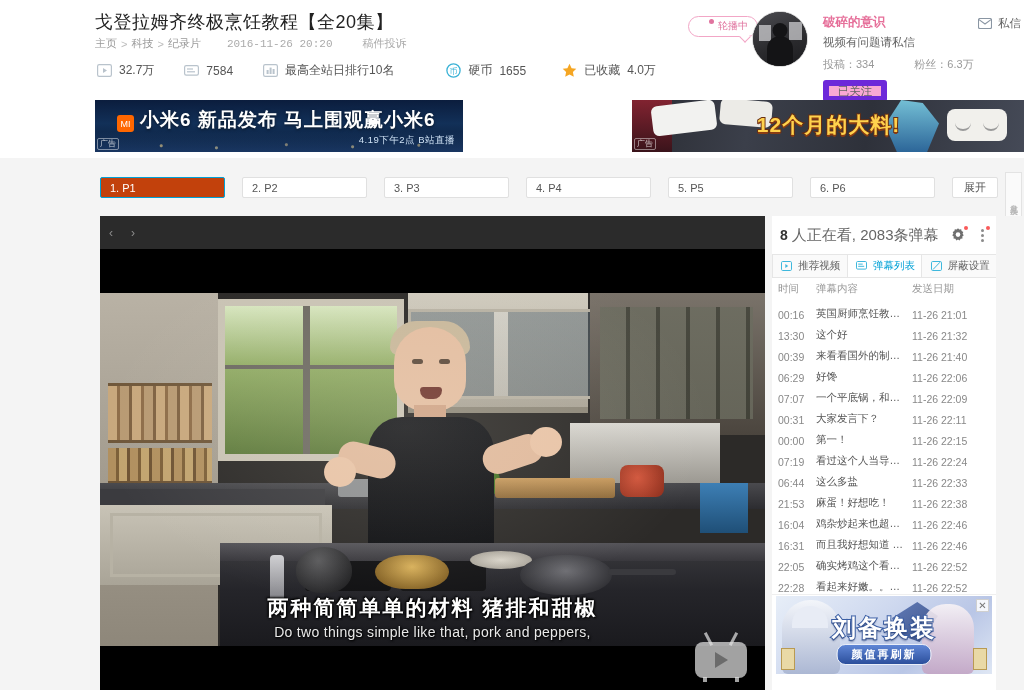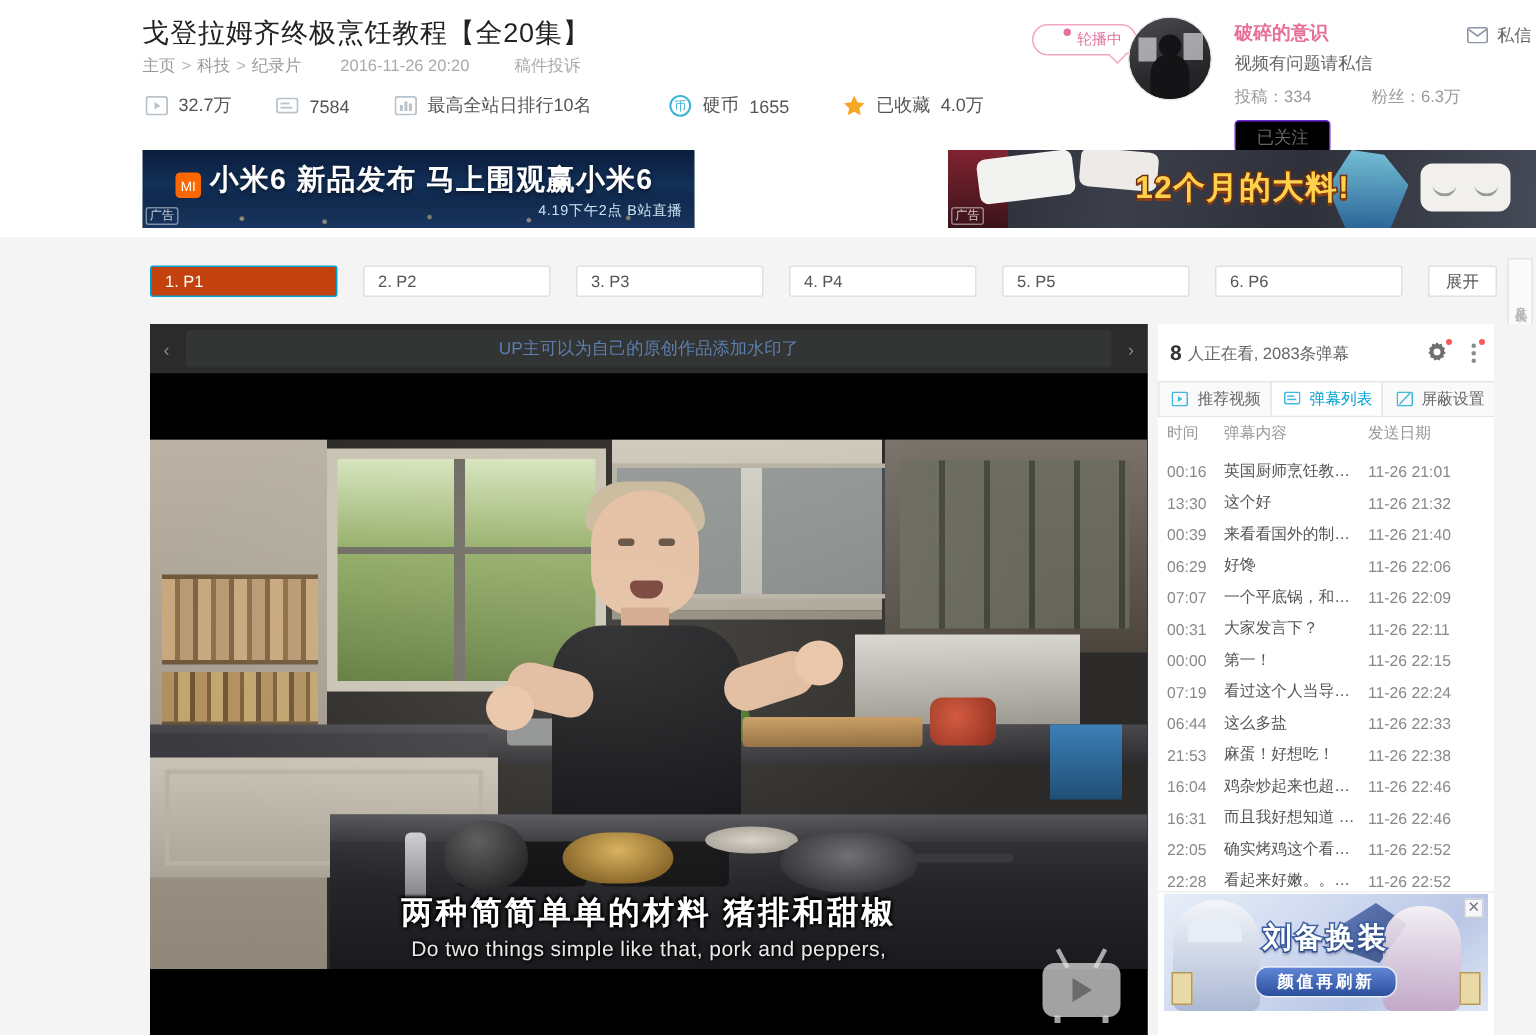--- a/index.html
+++ b/index.html
@@ -18,21 +18,21 @@
     position: absolute; left: 0; top: 10px;
     font-size: 18px; color: #222; letter-spacing: .5px; white-space: nowrap;
   }
   .breadcrumb {
     position: absolute; left: 0; top: 36px;
     font-size: 11px; color: #999; display: flex; align-items: center; gap: 4px;
     white-space: nowrap;
   }
   .breadcrumb a { color: #999; text-decoration: none; }
   .breadcrumb .sep { color: #bbb; }
-  .breadcrumb .date { margin-left: 22px; color: #aaa; }
+  .breadcrumb .date { margin-left: 22px; color: #aaa; font-family: Liberation Mono, monospace; }
   .breadcrumb .report { margin-left: 26px; color: #aaa; }
 
   .stats { position: absolute; left: 2px; top: 62px; display: flex; align-items: center; gap: 0; }
   .stat { display: flex; align-items: center; gap: 7px; font-size: 12px; color: #555; }
   .stat + .stat { margin-left: 30px; }
   .stat.coin { margin-left: 52px; }
   .stat.fav { margin-left: 36px; }
   .ico {
     width: 15px; height: 15px; display: inline-flex; align-items: center; justify-content: center;
     flex: 0 0 15px;
@@ -66,21 +66,21 @@
   }
   .avatar .head { position: absolute; left: 50%; top: 11px; transform: translateX(-50%); width: 15px; height: 15px; border-radius: 50%; background: #141416; }
   .avatar .panel { position: absolute; left: 6px; top: 13px; width: 12px; height: 16px; background: #cfcfd2; opacity: .75; }
   .avatar .panel2 { position: absolute; right: 5px; top: 10px; width: 13px; height: 18px; background: #d7d7da; opacity: .7; }
 
   .up-name { position: absolute; left: 143px; top: 6px; font-size: 12.5px; color: #e6709a; font-weight: bold; }
   .up-sign { position: absolute; left: 143px; top: 27px; font-size: 11.5px; color: #666; }
   .up-counts { position: absolute; left: 143px; top: 49px; font-size: 11px; color: #999; display: flex; gap: 40px; }
   .follow-btn {
     position: absolute; left: 143px; top: 72px; width: 64px; height: 22px;
-    border: 1px solid #6d28d9; background: #000000; border-radius: 3px;
+    border: 6px solid #6d28d9; background: #f9a8d4; border-radius: 3px;
     font-size: 11.5px; color: #666; display: flex; align-items: center; justify-content: center;
     cursor: pointer;
   }
   .pm-link {
     position: absolute; right: 4px; top: 8px; font-size: 11.5px; color: #666;
     display: flex; align-items: center; gap: 6px; cursor: pointer;
   }
 
   
   .ads { position: absolute; left: 95px; top: 100px; width: 930px; height: 52px; display: flex; justify-content: space-between; }
@@ -256,21 +256,21 @@
   .tv-watermark::before { left: 12px; transform: rotate(-28deg); }
   .tv-watermark::after { right: 12px; transform: rotate(28deg); }
   .tv-play { width: 0; height: 0; border-left: 13px solid #6b6b6b; border-top: 8px solid transparent; border-bottom: 8px solid transparent; }
   .tv-feet { position: absolute; bottom: -4px; left: 8px; right: 8px; display: flex; justify-content: space-between; }
   .tv-feet i { width: 4px; height: 5px; background: rgba(225,225,225,.72); display: block; }
 
   
   .sidebar { position: absolute; left: 772px; top: 216px; width: 224px; height: 474px; background: #fff; }
   .sb-head { position: absolute; left: 0; top: 0; width: 224px; height: 38px; display: flex; align-items: center; padding: 0 8px; }
   .online-num { font-size: 14px; color: #333; font-weight: bold; }
-  .online-txt { font-size: 11px; color: #666; margin-left: 4px; }
+  .online-txt { font-size: 15px; color: #666; margin-left: 4px; }
   .sb-head-icons { margin-left: auto; display: flex; align-items: center; gap: 10px; }
   .gear { position: relative; width: 16px; height: 16px; cursor: pointer; }
   .dots { position: relative; width: 12px; height: 16px; display: flex; flex-direction: column; align-items: center; justify-content: center; gap: 2px; cursor: pointer; }
   .dots i { width: 3px; height: 3px; border-radius: 50%; background: #8b8b8b; display: block; }
   .reddot { position: absolute; top: -1px; right: -2px; width: 4px; height: 4px; border-radius: 50%; background: #fa5a5a; }
 
   .sb-tabs { position: absolute; left: 0; top: 38px; width: 224px; height: 24px; display: flex; border-bottom: 1px solid #e6e6e6; }
   .sb-tab {
     flex: 1; display: flex; align-items: center; justify-content: center; gap: 4px;
     font-size: 10.5px; color: #666; cursor: pointer; border: 1px solid #e6e6e6; border-bottom: none;
@@ -293,21 +293,21 @@
   .dm-row .c-date { width: 78px; color: #888; }
 
   .sb-ad { position: absolute; left: 4px; top: 380px; width: 216px; height: 78px; overflow: hidden;
     background: linear-gradient(140deg,#e7eef8 0%, #cfd9ef 40%, #b9c6e6 70%, #dfe7f4 100%); }
   .sb-ad .g1 { position: absolute; left: 6px; top: 4px; width: 58px; height: 74px; background: linear-gradient(180deg,#f4f6fa,#aab6d2); border-radius: 28px 28px 6px 6px; opacity: .95; }
   .sb-ad .g1b { position: absolute; left: 16px; top: 10px; width: 36px; height: 22px; background: #e8ecf5; border-radius: 18px 18px 0 0; }
   .sb-ad .g2 { position: absolute; right: 18px; top: 8px; width: 52px; height: 70px; background: linear-gradient(180deg,#f8f3f6,#c2a4c4); border-radius: 24px 24px 6px 6px; opacity: .9; }
   .sb-ad .wing { position: absolute; right: 54px; top: 6px; width: 46px; height: 40px; background: linear-gradient(140deg,#4d6bb0,#2a3f74); clip-path: polygon(0 40%,55% 0,100% 35%,60% 100%,12% 80%); opacity: .85; }
   .sb-ad .t1 {
     position: absolute; left: 50%; top: 16px; transform: translateX(-50%);
-    font-size: 19px; font-weight: bold; color: #fff; letter-spacing: 2px; white-space: nowrap;
+    font-size: 24px; font-weight: bold; color: #fff; letter-spacing: 2px; white-space: nowrap;
     -webkit-text-stroke: 2px #3b5fa5; paint-order: stroke fill; text-shadow: 0 2px 2px rgba(40,60,110,.6);
   }
   .sb-ad .t2 {
     position: absolute; left: 50%; top: 48px; transform: translateX(-50%);
     font-size: 11px; font-weight: bold; color: #fff; letter-spacing: 2px; white-space: nowrap;
     background: linear-gradient(180deg,#5f86d6,#2c4f9c); border-radius: 9px; padding: 2px 14px;
     border: 1px solid #e9eef9;
   }
   .sb-ad .tagL { position: absolute; left: 5px; bottom: 4px; width: 14px; height: 22px; background: #e9d9a6; border: 1px solid #b99a52; }
   .sb-ad .tagR { position: absolute; right: 5px; bottom: 4px; width: 14px; height: 22px; background: #e9d9a6; border: 1px solid #b99a52; }
@@ -457,21 +457,20 @@
     <div class="ep">6. P6</div>
     <div class="ep-expand">展开</div>
   </div>
 
   <div class="feedback-tab">意见反馈</div>
 
   <div class="player">
 
     <div class="danmaku-bar">
       <div class="dm-arrow">‹</div>
-      <div class="dm-strip">UP主可以为自己的原创作品添加水印了</div>
       <div class="dm-arrow">›</div>
     </div>
 
     <div class="video-area">
       <div class="video-frame">
         <div class="scene">
           <div class="sc-cabT"></div>
           <div class="sc-cabR"></div>
           <div class="sc-window"></div>
           <div class="sc-windowframe"></div>

